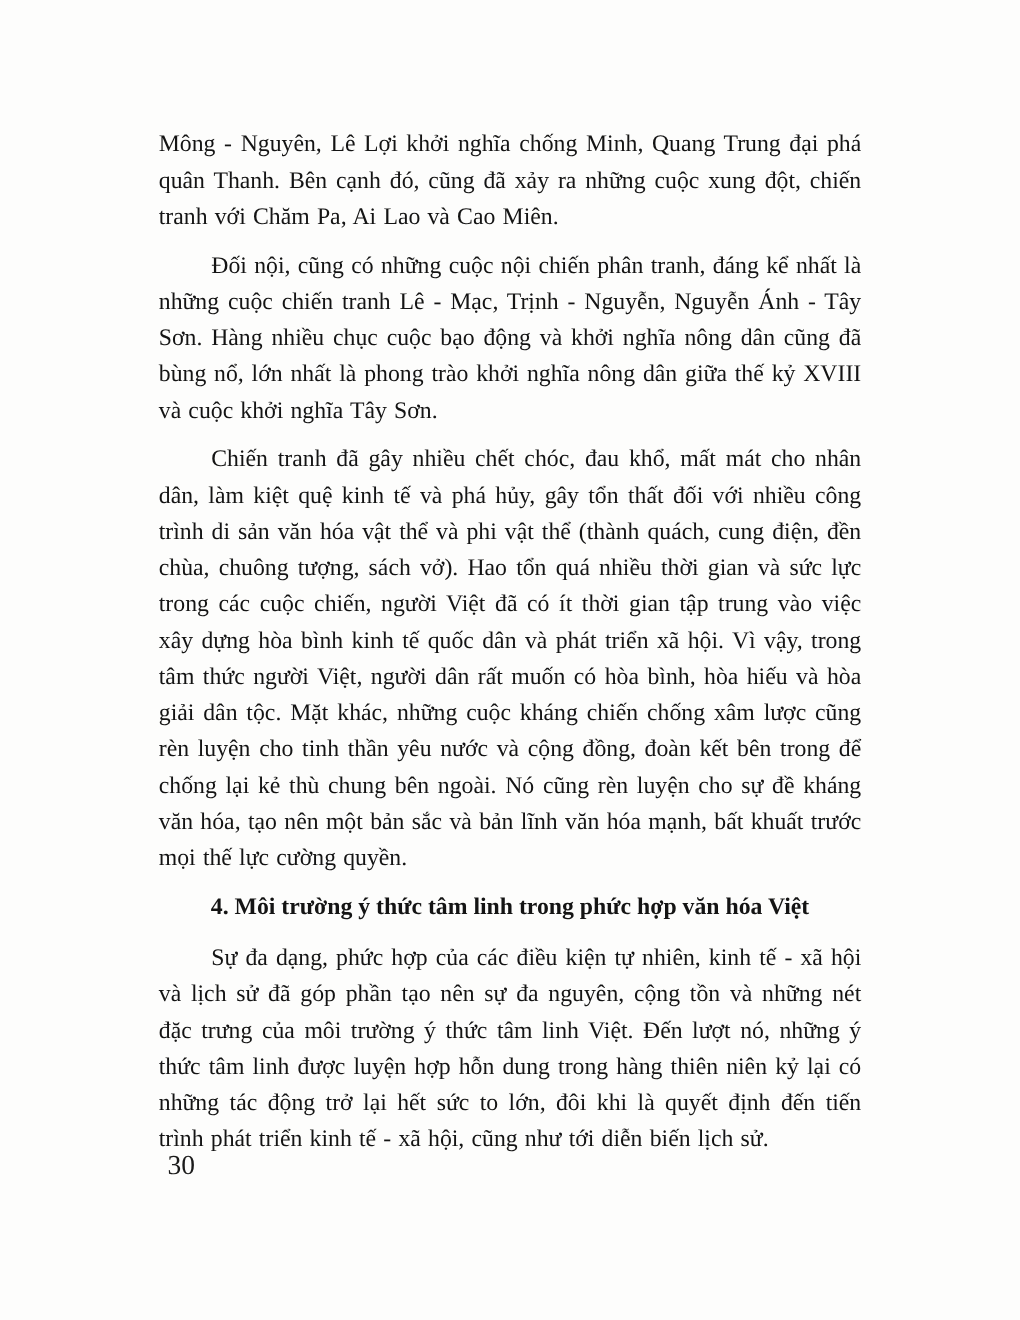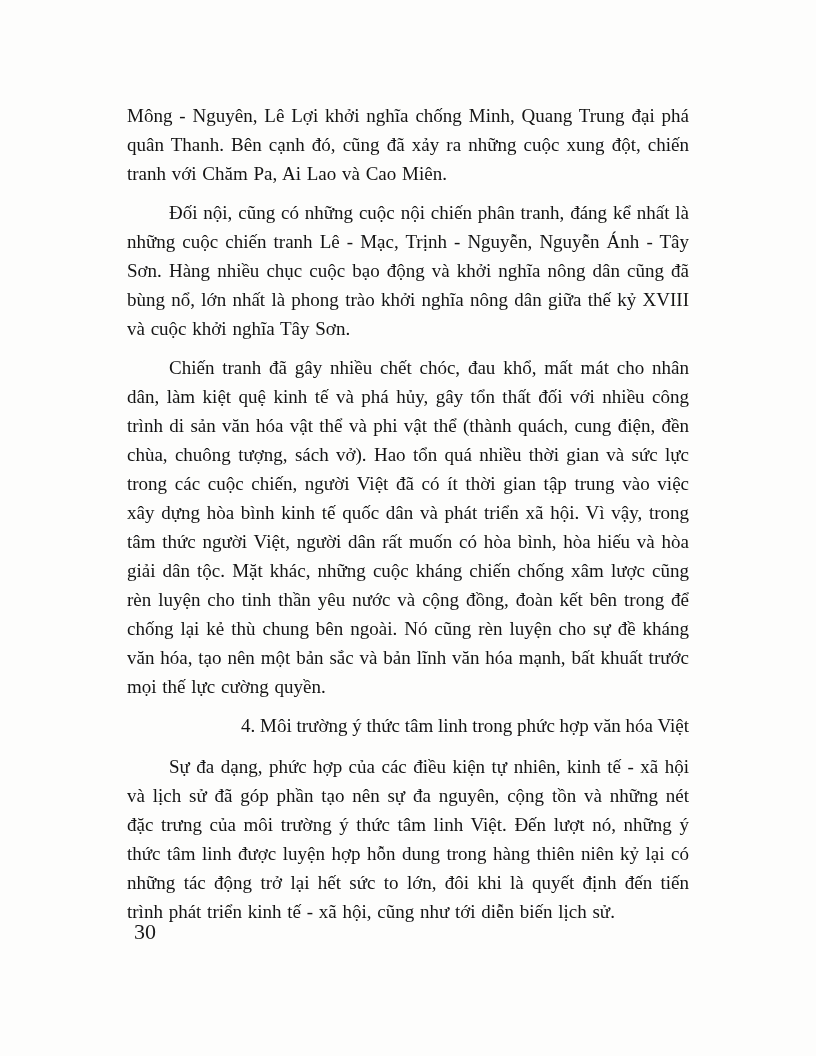--- a/index.html
+++ b/index.html
@@ -27,23 +27,23 @@
   }
   .para {
     margin: 0 0 10px 0;
     word-spacing: 1px;
   }
   .para.indent {
     text-indent: 42px;
   }
   .heading {
     font-size: 19px;
-    font-weight: normal;
+    font-weight: bold;
     line-height: 29px;
-    text-align: right;
+    text-align: center;
     margin: 10px 0 12px 0;
   }
   .page-number {
     position: absolute;
     left: 134px;
     top: 919px;
     font-size: 22px;
     line-height: 26px;
     color: #1a1a1a;
   }

